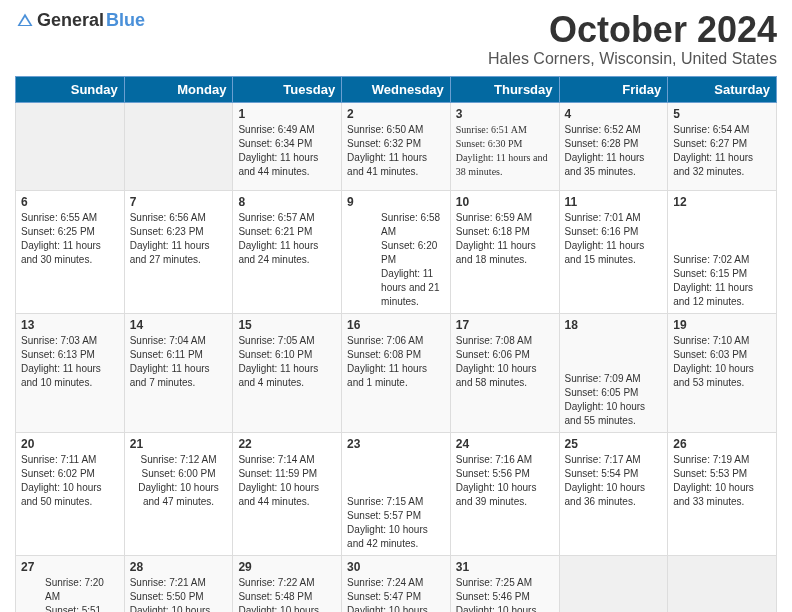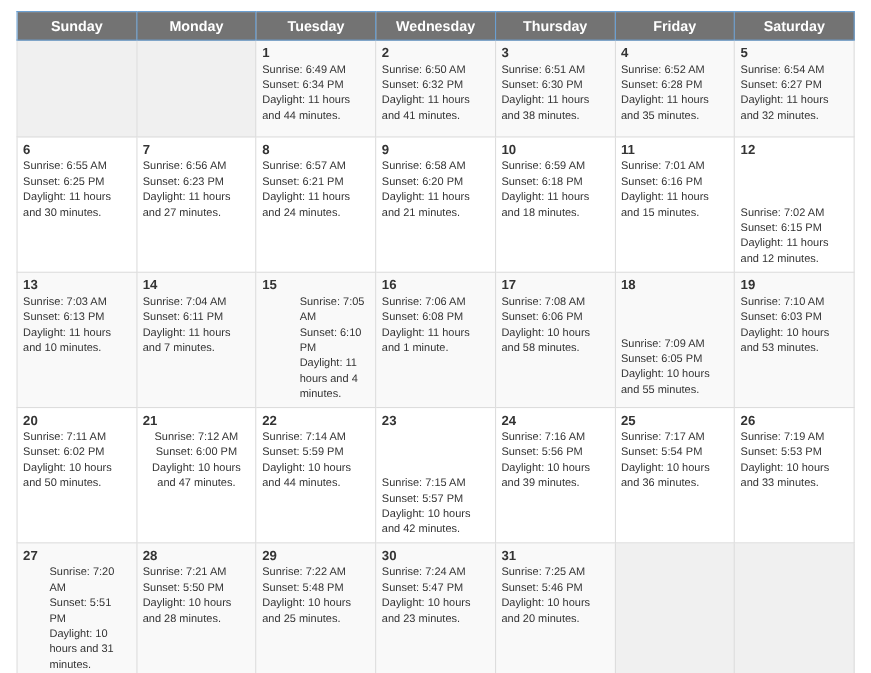--- a/index.html
+++ b/index.html
@@ -61,23 +61,23 @@
       color: #555;
     }
     .calendar {
       flex: 1;
       border: 1px solid #ccc;
       border-collapse: collapse;
       width: 100%;
       table-layout: fixed;
     }
     .calendar th {
-      background-color: #737373;
+      background-color: #0369a1;
       color: #fff;
-      text-align: center;
+      text-align: right;
       padding: 5px 6px;
       font-size: 13px;
       font-weight: bold;
       border: 1px solid #6a9fd1;
     }
     .calendar td {
       vertical-align: top;
       padding: 4px 5px;
       border: 1px solid #ddd;
       font-size: 10.5px;
@@ -103,20 +103,36 @@
       line-height: 1.4;
     }
     .empty-cell {
       background: #f0f0f0 !important;
     }
   </style>
 </head>
 <body>
 
 <div class="page">
+  <div class="header">
+    <div class="logo">
+      <div class="logo-text">
+        <svg class="logo-icon" viewBox="0 0 40 40" xmlns="http://www.w3.org/2000/svg">
+          <polygon points="20,5 35,30 5,30" fill="#4a90d9"></polygon>
+          <polygon points="20,12 30,28 10,28" fill="#fff"></polygon>
+        </svg>
+        <span class="logo-general">General</span>
+        <span class="logo-blue">Blue</span>
+      </div>
+    </div>
+    <div class="title-section">
+      <div class="month-title">October 2024</div>
+      <div class="location-title">Hales Corners, Wisconsin, United States</div>
+    </div>
+  </div>
 
   <table class="calendar">
     <thead>
       <tr>
         <th>Sunday</th>
         <th>Monday</th>
         <th>Tuesday</th>
         <th>Wednesday</th>
         <th>Thursday</th>
         <th>Friday</th>
@@ -134,21 +150,21 @@
 Daylight: 11 hours and 44 minutes.</div>
           </td>
           <td>
             <span class="day-num">2</span>
             <div class="day-info" style="white-space: pre-line;">Sunrise: 6:50 AM
 Sunset: 6:32 PM
 Daylight: 11 hours and 41 minutes.</div>
           </td>
           <td>
             <span class="day-num">3</span>
-            <div class="day-info" style="white-space: pre-line;">Sunrise: 6:51 AM
+            <div class="day-info" style="white-space: pre-line; font-family: Liberation Serif, serif;">Sunrise: 6:51 AM
 Sunset: 6:30 PM
 Daylight: 11 hours and 38 minutes.</div>
           </td>
           <td>
             <span class="day-num">4</span>
             <div class="day-info" style="white-space: pre-line;">Sunrise: 6:52 AM
 Sunset: 6:28 PM
 Daylight: 11 hours and 35 minutes.</div>
           </td>
           <td>
@@ -172,21 +188,21 @@
 Daylight: 11 hours and 27 minutes.</div>
           </td>
           <td>
             <span class="day-num">8</span>
             <div class="day-info" style="white-space: pre-line;">Sunrise: 6:57 AM
 Sunset: 6:21 PM
 Daylight: 11 hours and 24 minutes.</div>
           </td>
           <td>
             <span class="day-num">9</span>
-            <div class="day-info" style="white-space: pre-line;">Sunrise: 6:58 AM
+            <div class="day-info" style="white-space: pre-line; margin-left: 34px;">Sunrise: 6:58 AM
 Sunset: 6:20 PM
 Daylight: 11 hours and 21 minutes.</div>
           </td>
           <td>
             <span class="day-num">10</span>
             <div class="day-info" style="white-space: pre-line;">Sunrise: 6:59 AM
 Sunset: 6:18 PM
 Daylight: 11 hours and 18 minutes.</div>
           </td>
           <td>
@@ -210,21 +226,21 @@
 Daylight: 11 hours and 10 minutes.</div>
           </td>
           <td>
             <span class="day-num">14</span>
             <div class="day-info" style="white-space: pre-line;">Sunrise: 7:04 AM
 Sunset: 6:11 PM
 Daylight: 11 hours and 7 minutes.</div>
           </td>
           <td>
             <span class="day-num">15</span>
-            <div class="day-info" style="white-space: pre-line; margin-left: 34px;">Sunrise: 7:05 AM
+            <div class="day-info" style="white-space: pre-line;">Sunrise: 7:05 AM
 Sunset: 6:10 PM
 Daylight: 11 hours and 4 minutes.</div>
           </td>
           <td>
             <span class="day-num">16</span>
             <div class="day-info" style="white-space: pre-line;">Sunrise: 7:06 AM
 Sunset: 6:08 PM
 Daylight: 11 hours and 1 minute.</div>
           </td>
           <td>
@@ -255,21 +271,21 @@
           </td>
           <td>
             <span class="day-num">21</span>
             <div class="day-info" style="white-space: pre-line; text-align: center;">Sunrise: 7:12 AM
 Sunset: 6:00 PM
 Daylight: 10 hours and 47 minutes.</div>
           </td>
           <td>
             <span class="day-num">22</span>
             <div class="day-info" style="white-space: pre-line;">Sunrise: 7:14 AM
-Sunset: 5:59 PM
+Sunset: 11:59 PM
 Daylight: 10 hours and 44 minutes.</div>
           </td>
           <td>
             <span class="day-num">23</span>
             <div class="day-info" style="white-space: pre-line; margin-top: 44px;">Sunrise: 7:15 AM
 Sunset: 5:57 PM
 Daylight: 10 hours and 42 minutes.</div>
           </td>
           <td>
             <span class="day-num">24</span>

